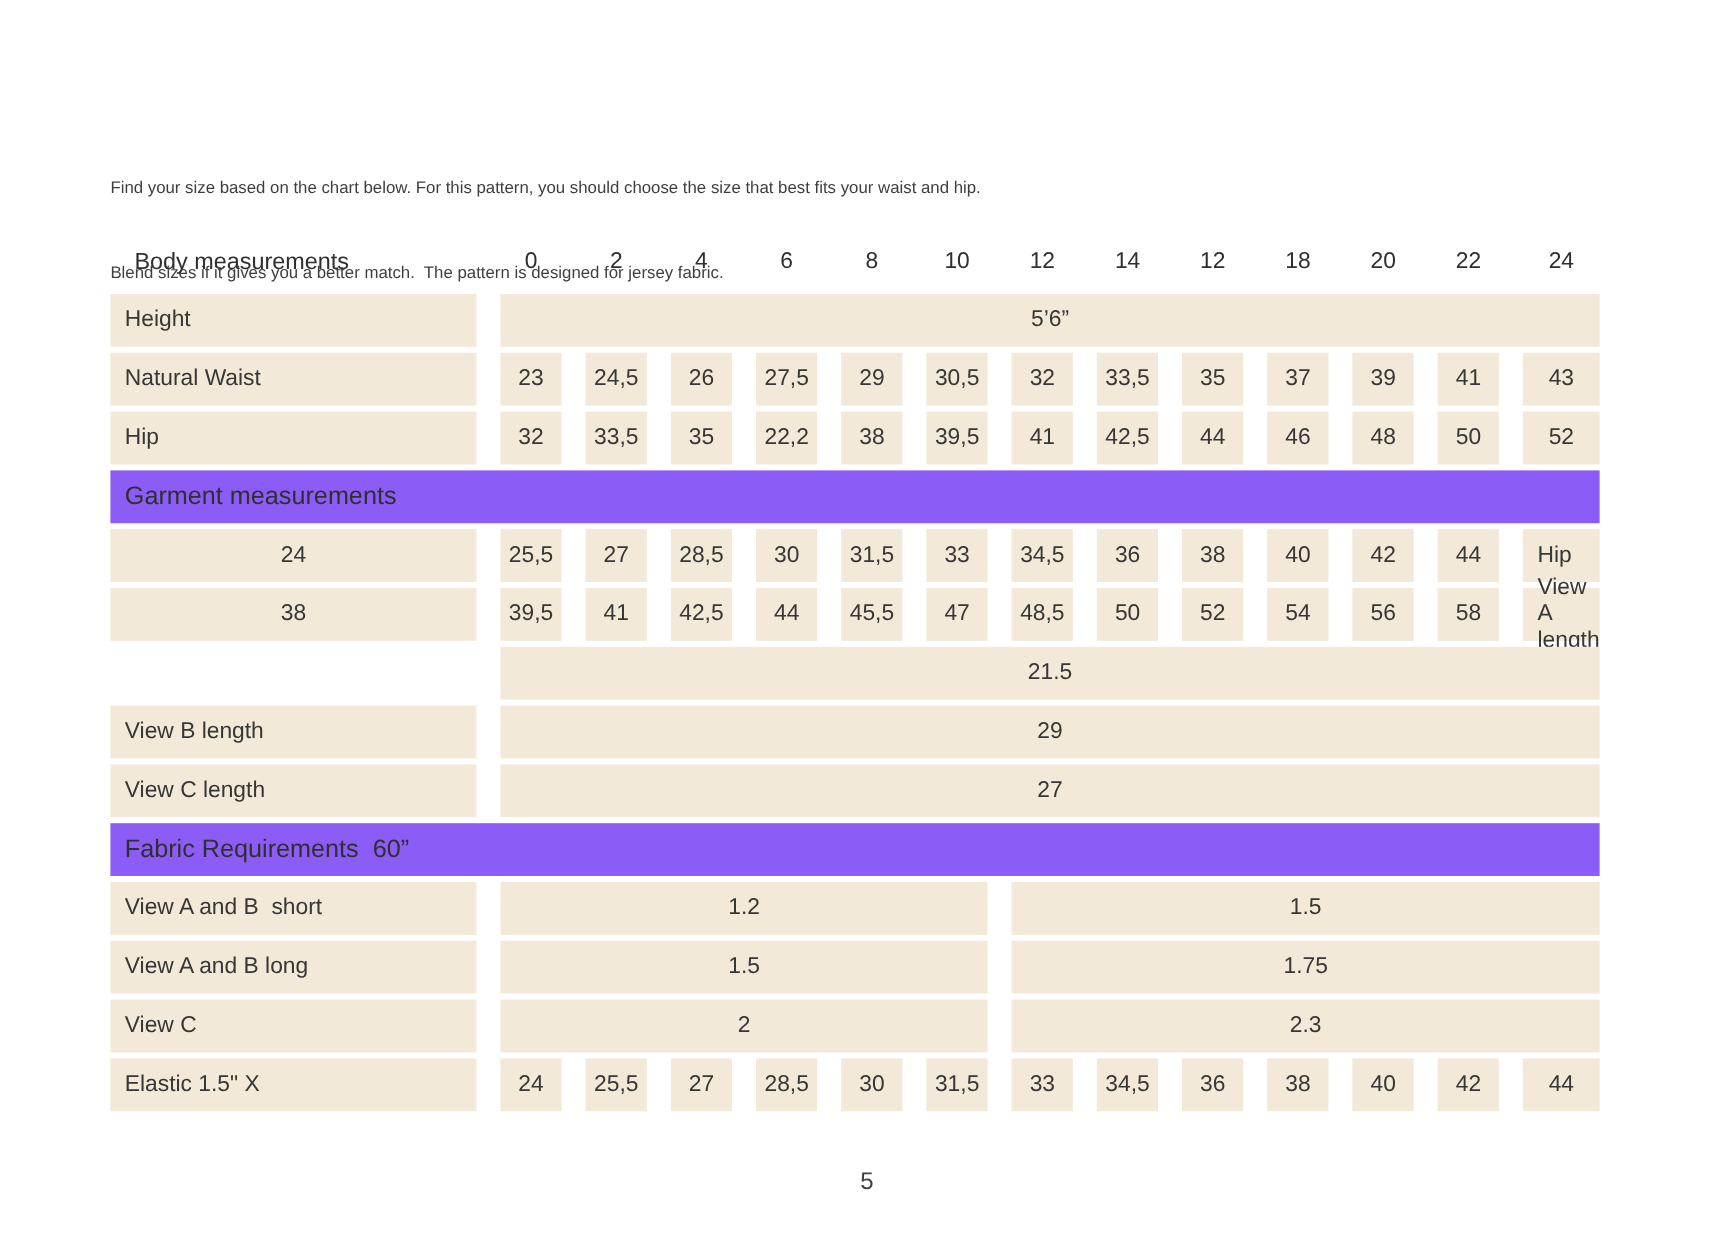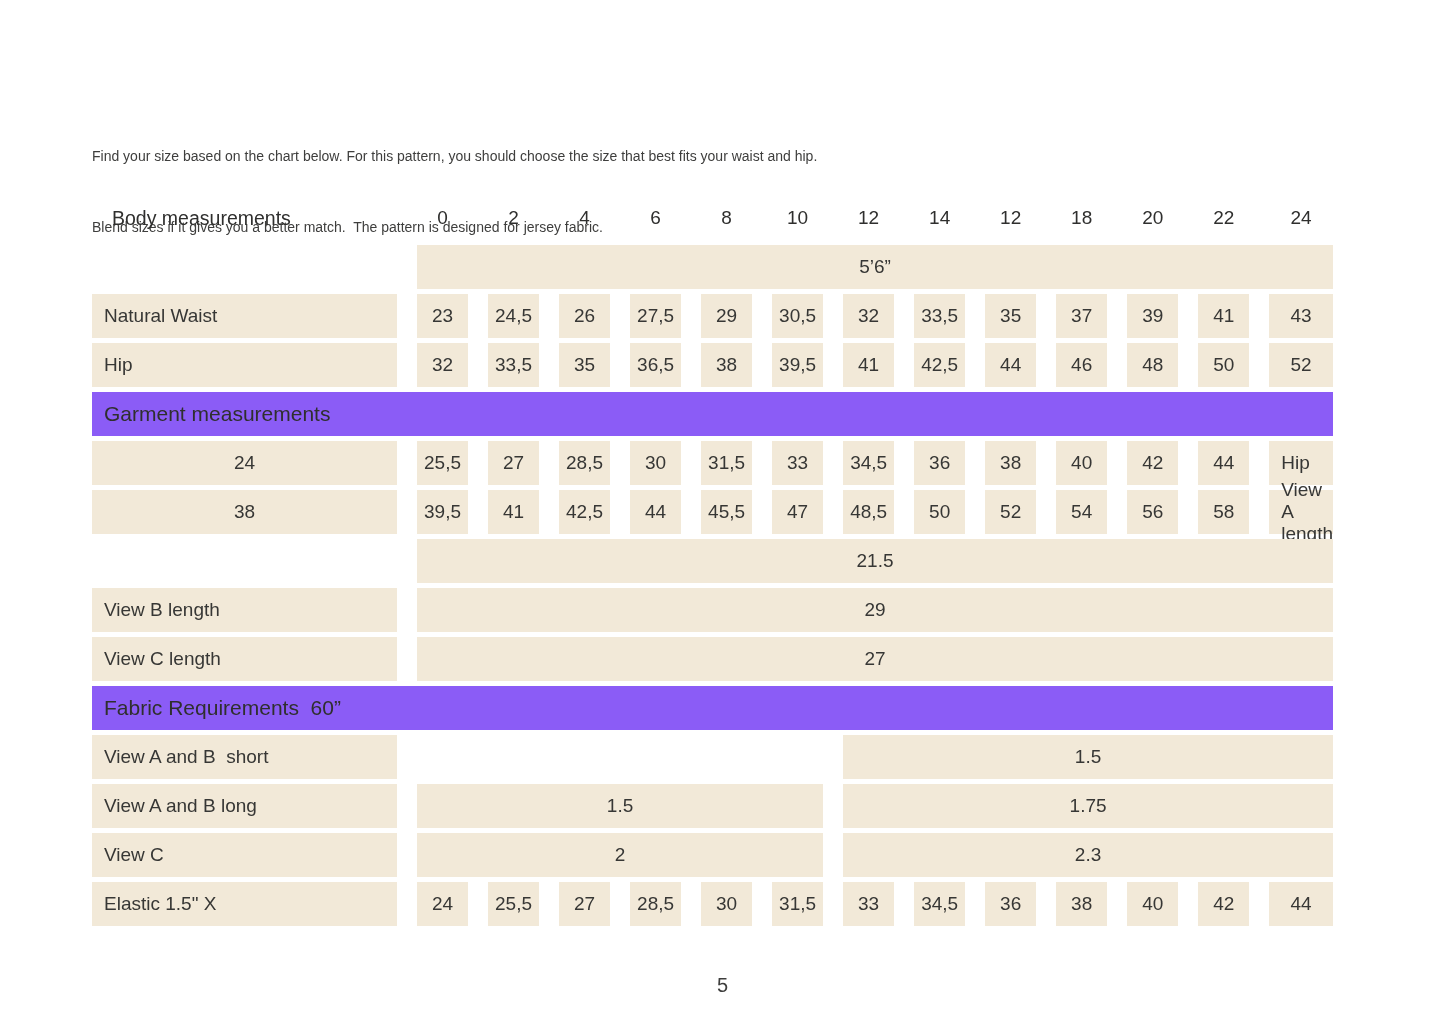--- a/index.html
+++ b/index.html
@@ -70,40 +70,41 @@
       <div class="hdr-size">6</div>
       <div class="hdr-size">8</div>
       <div class="hdr-size">10</div>
       <div class="hdr-size">12</div>
       <div class="hdr-size">14</div>
       <div class="hdr-size">12</div>
       <div class="hdr-size">18</div>
       <div class="hdr-size">20</div>
       <div class="hdr-size">22</div>
       <div class="hdr-size">24</div>
+      <div class="label-cell">Height</div>
       <div class="value-cell" style="grid-column: 2 / span 13;">5’6”</div>
       <div class="label-cell">Natural Waist</div>
       <div class="value-cell">23</div>
       <div class="value-cell">24,5</div>
       <div class="value-cell">26</div>
       <div class="value-cell">27,5</div>
       <div class="value-cell">29</div>
       <div class="value-cell">30,5</div>
       <div class="value-cell">32</div>
       <div class="value-cell">33,5</div>
       <div class="value-cell">35</div>
       <div class="value-cell">37</div>
       <div class="value-cell">39</div>
       <div class="value-cell">41</div>
       <div class="value-cell">43</div>
       <div class="label-cell">Hip</div>
       <div class="value-cell">32</div>
       <div class="value-cell">33,5</div>
       <div class="value-cell">35</div>
-      <div class="value-cell">36,5</div>
+      <div class="value-cell">22,2</div>
       <div class="value-cell">38</div>
       <div class="value-cell">39,5</div>
       <div class="value-cell">41</div>
       <div class="value-cell">42,5</div>
       <div class="value-cell">44</div>
       <div class="value-cell">46</div>
       <div class="value-cell">48</div>
       <div class="value-cell">50</div>
       <div class="value-cell">52</div>
       <div class="section" style="grid-column: 1 / -1;">Garment measurements</div>
@@ -135,20 +136,21 @@
       <div class="value-cell">56</div>
       <div class="value-cell">58</div>
       <div class="label-cell">View A length</div>
       <div class="value-cell" style="grid-column: 2 / span 13;">21.5</div>
       <div class="label-cell">View B length</div>
       <div class="value-cell" style="grid-column: 2 / span 13;">29</div>
       <div class="label-cell">View C length</div>
       <div class="value-cell" style="grid-column: 2 / span 13;">27</div>
       <div class="section" style="grid-column: 1 / -1;">Fabric Requirements  60”</div>
       <div class="label-cell">View A and B  short</div>
+      <div class="value-cell" style="grid-column: 2 / span 6;">1.2</div>
       <div class="value-cell" style="grid-column: 8 / span 7;">1.5</div>
       <div class="label-cell">View A and B long</div>
       <div class="value-cell" style="grid-column: 2 / span 6;">1.5</div>
       <div class="value-cell" style="grid-column: 8 / span 7;">1.75</div>
       <div class="label-cell">View C</div>
       <div class="value-cell" style="grid-column: 2 / span 6;">2</div>
       <div class="value-cell" style="grid-column: 8 / span 7;">2.3</div>
       <div class="label-cell">Elastic 1.5" X</div>
       <div class="value-cell">24</div>
       <div class="value-cell">25,5</div>

